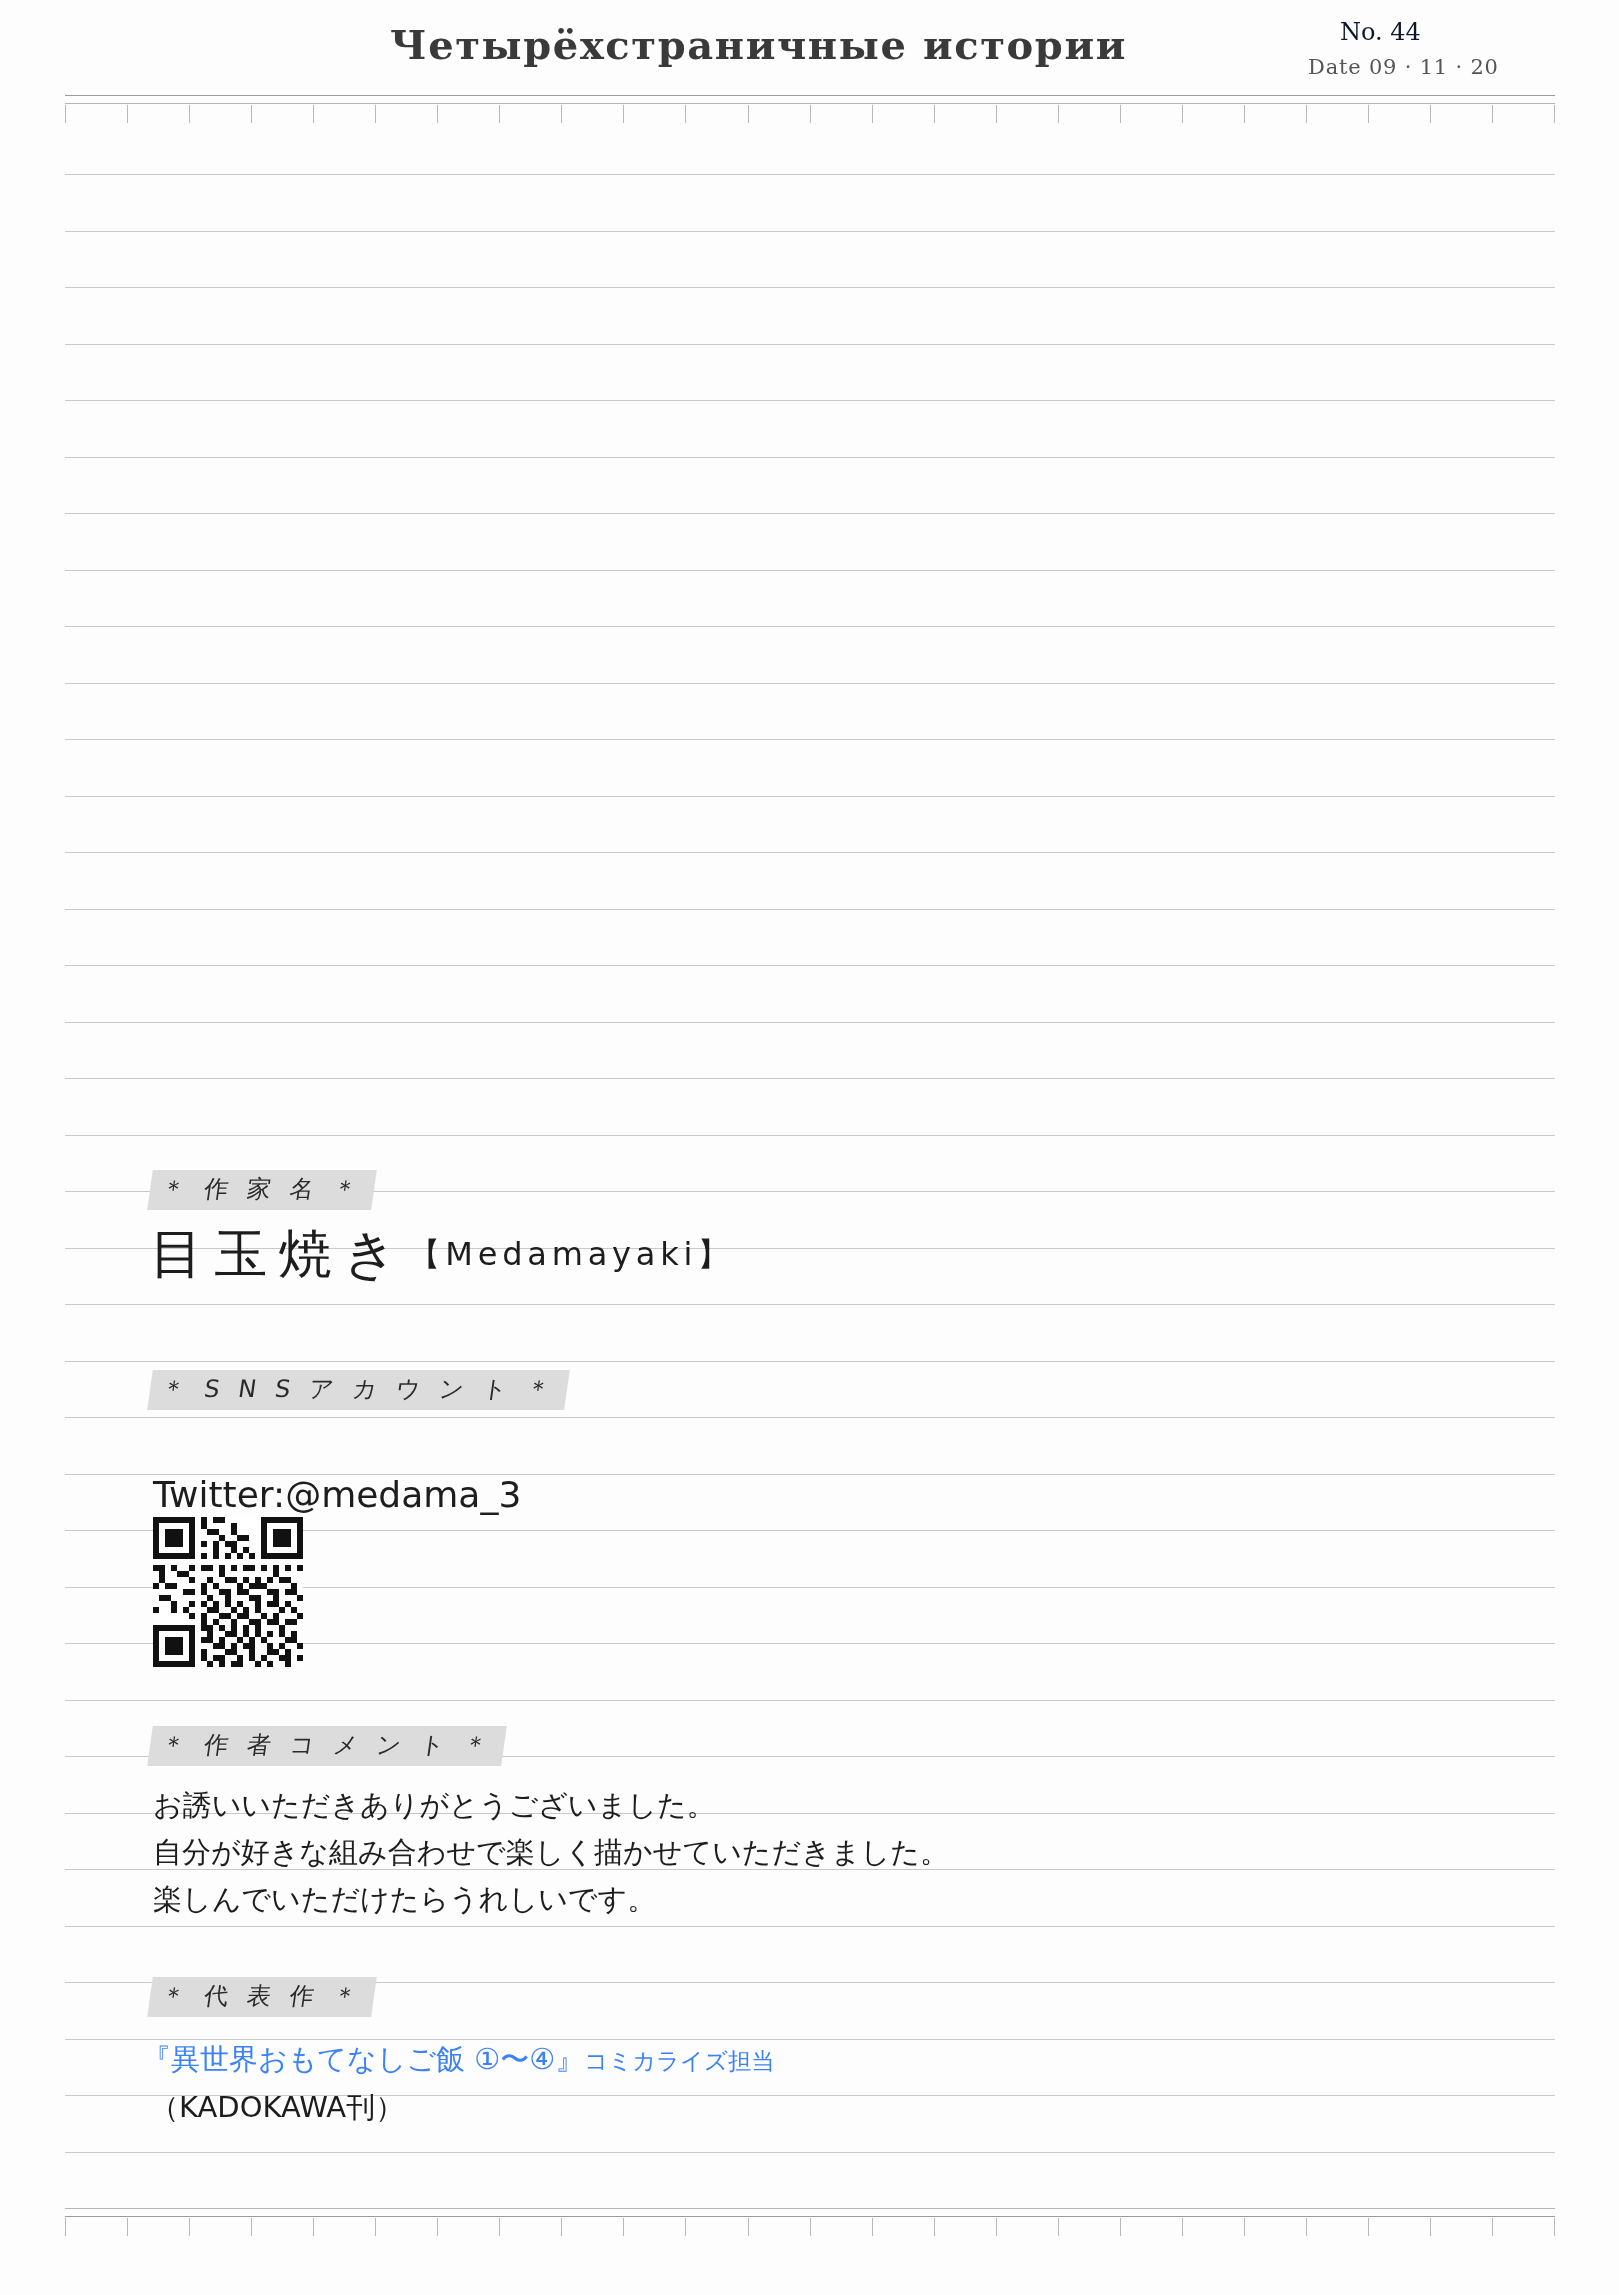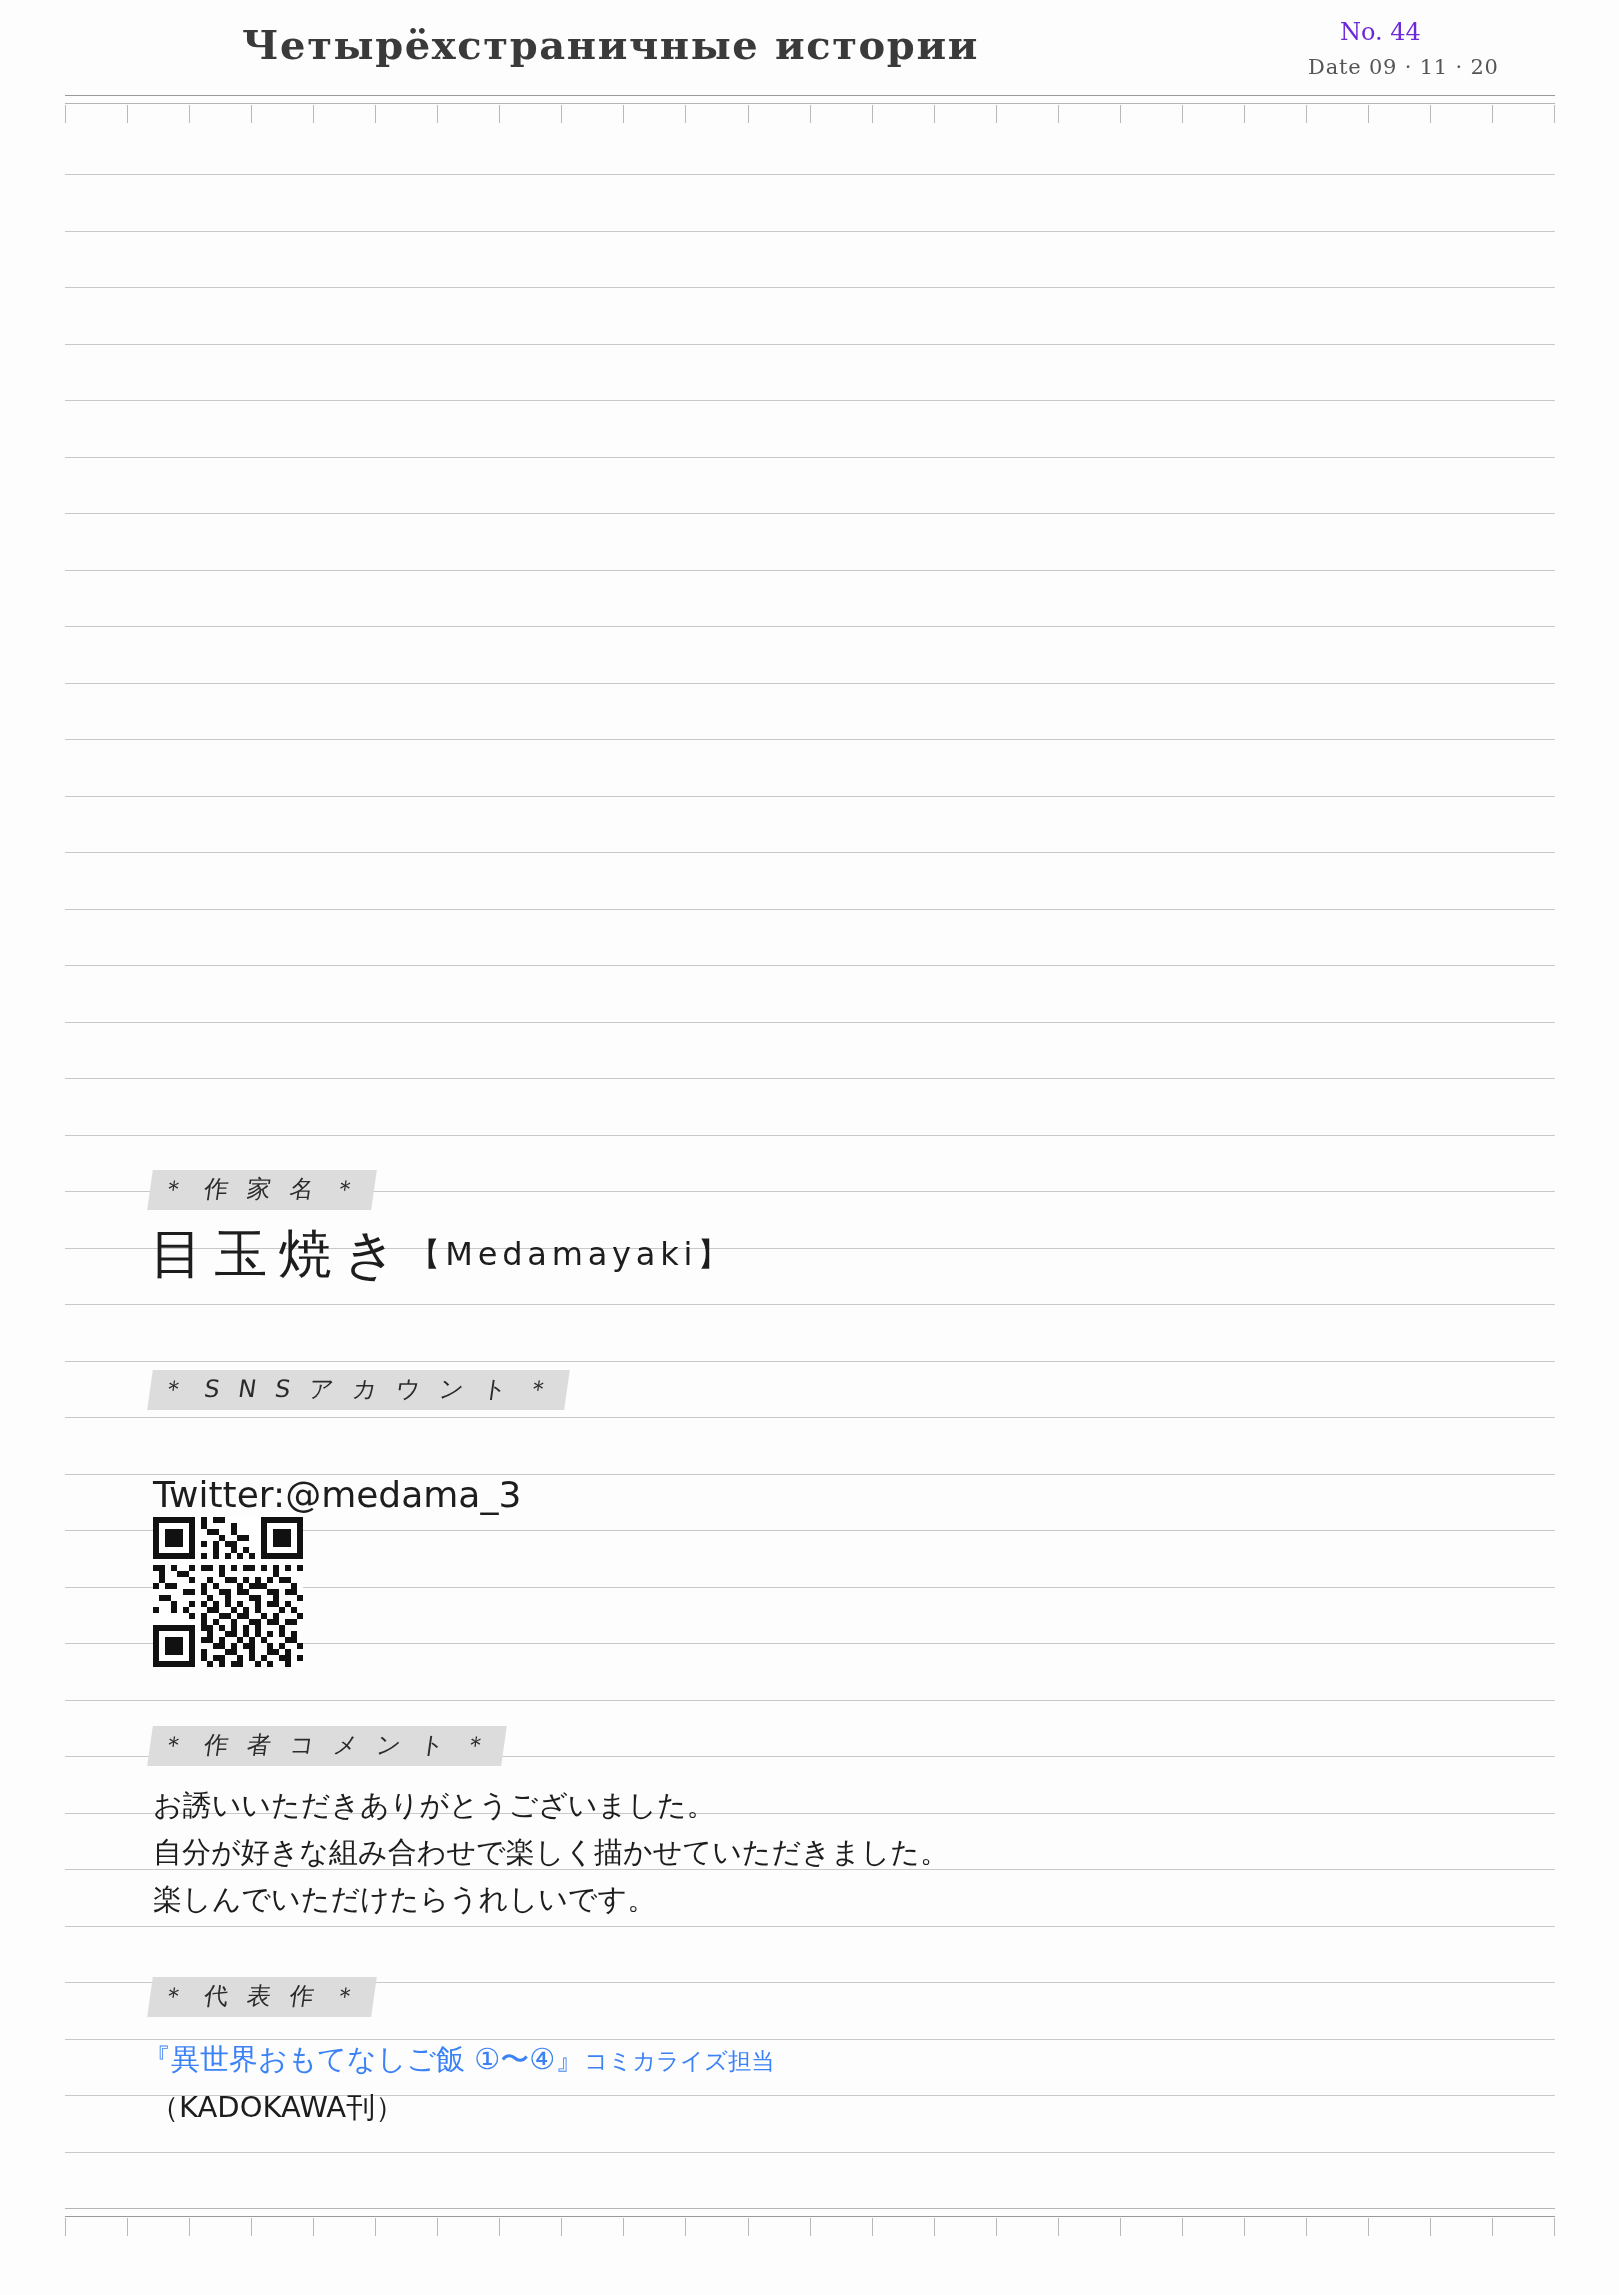--- a/index.html
+++ b/index.html
@@ -25,37 +25,37 @@
     left: 0;
     top: 0;
     width: 1619px;
     height: 95px;
   }
   #header-title {
     position: absolute;
     left: 242px;
     top: 21px;
     width: 1033px;
-    text-align: left;
+    text-align: center;
     font-family: "DejaVu Serif", serif;
     font-size: 40px;
     font-weight: 700;
     letter-spacing: 1.6px;
     color: #3a3a3a;
     white-space: nowrap;
   }
   #header-no {
     position: absolute;
     right: 69px;
     top: 18px;
     width: 210px;
     text-align: left;
     font-family: "DejaVu Serif", serif;
     font-size: 24px;
-    color: #6d28d9;
+    color: #0f172a;
     white-space: nowrap;
   }
   #header-date {
     position: absolute;
     right: 69px;
     top: 55px;
     width: 242px;
     text-align: left;
     font-family: "DejaVu Serif", serif;
     font-size: 21px;

